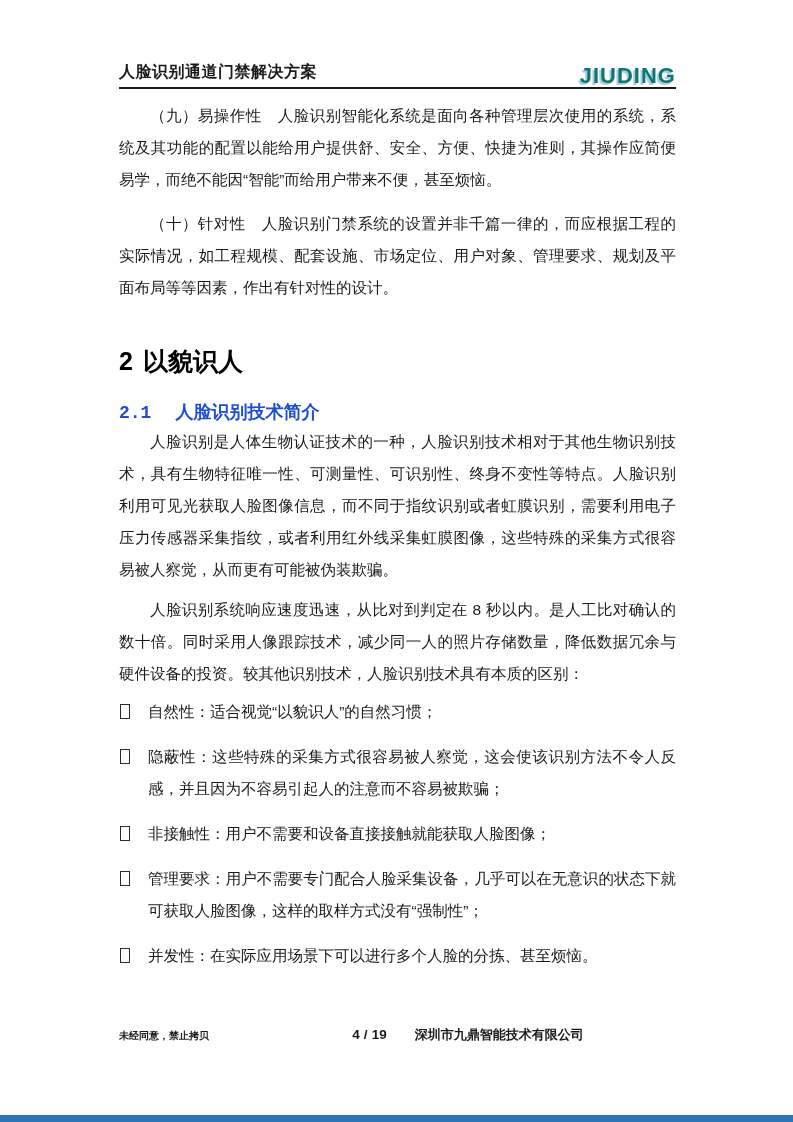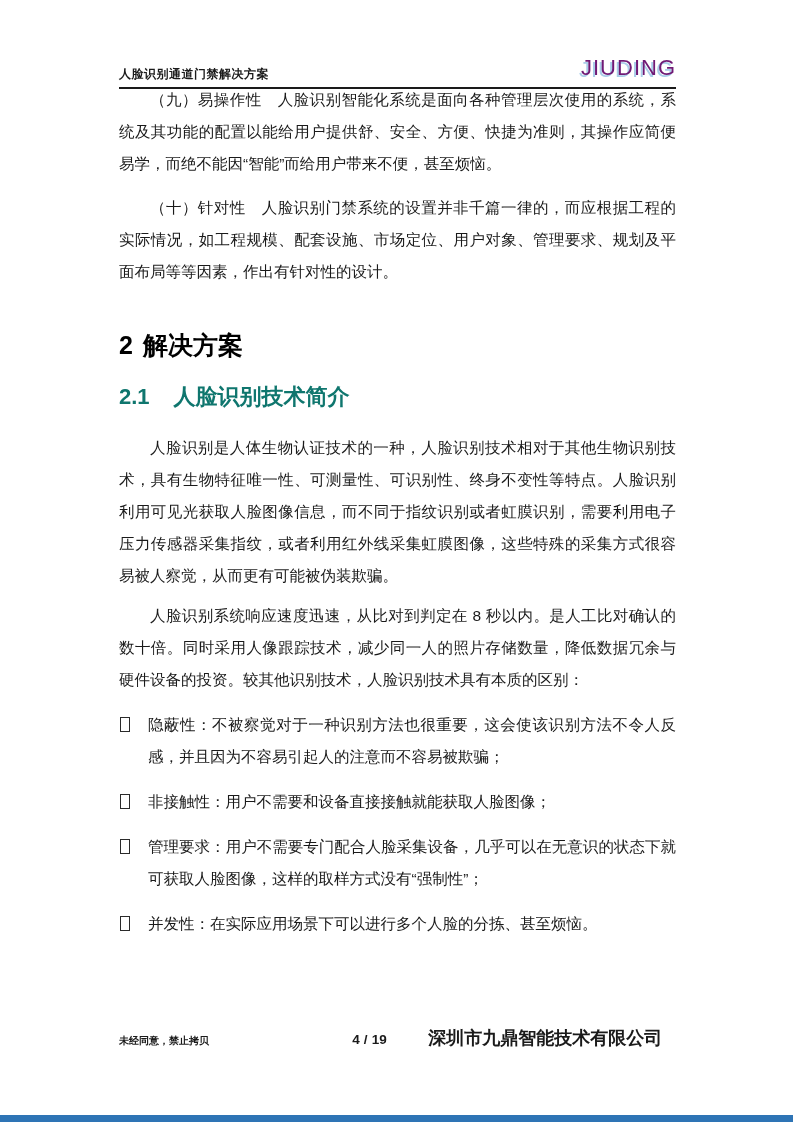--- a/index.html
+++ b/index.html
@@ -13,49 +13,48 @@
   }
   .page { position:absolute; left:0; top:0; width:793px; height:1122px; background:#fff; }
 
   
   .header {
     position:absolute; left:119px; top:50px; width:557px; height:37px;
     border-bottom:2px solid #1a1a1a;
     display:flex; justify-content:space-between; align-items:flex-end;
   }
   .header-title {
-    font-size:12px; font-weight:bold; letter-spacing:0.5px; padding-bottom:4px;
+    font-size:16px; font-weight:bold; letter-spacing:0.5px; padding-bottom:4px;
   }
   .logo {
-    font-size:22px; font-weight:400; letter-spacing:1px;
-    color:#701a75;
+    font-size:22px; font-weight:700; letter-spacing:1px;
+    color:#0f766e;
     text-shadow:-2px 2px 0 #a9cde9;
-    padding-bottom:8px;
     line-height:1;
   }
 
   
-  .content { position:absolute; left:119px; top:72px; width:557px; }
+  .content { position:absolute; left:119px; top:88px; width:557px; }
   p.body {
     margin:0; font-size:15.5px; line-height:32px;
     text-align:justify; text-indent:31px;
   }
   #para-9  { margin-top:12px; }
   #para-10 { margin-top:12px; }
 
   h1.sec {
     margin:40px 0 0 0; font-size:25px; line-height:34px; font-weight:bold; color:#000;
   }
   h1.sec .sec-title { margin-left:10px; }
   h2.subsec {
-    margin:22px 0 0 0; font-size:22px; line-height:26px; font-weight:bold; color:#0f766e;
+    margin:22px 0 0 0; font-size:18px; line-height:26px; font-weight:bold; color:#1d4ed8;font-family:Liberation Mono, monospace;
   }
   h2.subsec .sec-title { margin-left:24px; }
 
-  #intro-1 { margin-top:22px; }
+  #intro-1 { }
   #intro-2 { margin-top:8px; }
 
   ul.features { list-style:none; margin:6px 0 0 0; padding:0; }
   ul.features li {
     position:relative; padding-left:29px; margin-top:13px;
     font-size:15.5px; line-height:32px; text-align:justify;
   }
   ul.features li:first-child { margin-top:6px; }
   .bullet-box {
     position:absolute; left:1px; top:8px;
@@ -65,21 +64,21 @@
   }
 
   
   .footer {
     position:absolute; left:119px; top:1026px; width:557px;
     display:flex; align-items:baseline;
   }
   .footer-left  { flex:1; font-size:10px; font-weight:bold; }
   .footer-page  { font-size:13.5px; font-weight:bold; white-space:nowrap; transform:translateX(-28px); }
   .footer-page .sep { font-weight:bold; padding:0 4px; }
-  .footer-right { flex:1; text-align:center; font-size:18px; font-weight:bold; }
+  .footer-right { flex:1; text-align:left; font-size:13px; font-weight:bold; }
 
   .accent-bar {
     position:absolute; left:0; right:0; bottom:0; height:7px;
     background:#2e74b5;
   }
 </style>
 </head>
 <body>
 
 <div class="page">
@@ -88,35 +87,36 @@
     <div class="header-title">人脸识别通道门禁解决方案</div>
     <div class="logo">JIUDING</div>
   </div>
 
   <div class="content">
 
     <p class="body" id="para-9">（九）易操作性　人脸识别智能化系统是面向各种管理层次使用的系统，系统及其功能的配置以能给用户提供舒、安全、方便、快捷为准则，其操作应简便易学，而绝不能因“智能”而给用户带来不便，甚至烦恼。</p>
 
     <p class="body" id="para-10">（十）针对性　人脸识别门禁系统的设置并非千篇一律的，而应根据工程的实际情况，如工程规模、配套设施、市场定位、用户对象、管理要求、规划及平面布局等等因素，作出有针对性的设计。</p>
 
-    <h1 class="sec"><span>2</span><span class="sec-title">解决方案</span></h1>
+    <h1 class="sec"><span>2</span><span class="sec-title">以貌识人</span></h1>
 
     <h2 class="subsec"><span>2.1</span><span class="sec-title">人脸识别技术简介</span></h2>
 
     <p class="body" id="intro-1">人脸识别是人体生物认证技术的一种，人脸识别技术相对于其他生物识别技术，具有生物特征唯一性、可测量性、可识别性、终身不变性等特点。人脸识别利用可见光获取人脸图像信息，而不同于指纹识别或者虹膜识别，需要利用电子压力传感器采集指纹，或者利用红外线采集虹膜图像，这些特殊的采集方式很容易被人察觉，从而更有可能被伪装欺骗。</p>
 
     <p class="body" id="intro-2">人脸识别系统响应速度迅速，从比对到判定在 8 秒以内。是人工比对确认的数十倍。同时采用人像跟踪技术，减少同一人的照片存储数量，降低数据冗余与硬件设备的投资。较其他识别技术，人脸识别技术具有本质的区别：</p>
 
     <ul class="features">
       <li>
         <span class="bullet-box"></span>
+        <span>自然性：适合视觉“以貌识人”的自然习惯；</span>
       </li>
       <li>
         <span class="bullet-box"></span>
-        <span>隐蔽性：不被察觉对于一种识别方法也很重要，这会使该识别方法不令人反感，并且因为不容易引起人的注意而不容易被欺骗；</span>
+        <span>隐蔽性：这些特殊的采集方式很容易被人察觉，这会使该识别方法不令人反感，并且因为不容易引起人的注意而不容易被欺骗；</span>
       </li>
       <li>
         <span class="bullet-box"></span>
         <span>非接触性：用户不需要和设备直接接触就能获取人脸图像；</span>
       </li>
       <li>
         <span class="bullet-box"></span>
         <span>管理要求：用户不需要专门配合人脸采集设备，几乎可以在无意识的状态下就可获取人脸图像，这样的取样方式没有“强制性”；</span>
       </li>
       <li>

